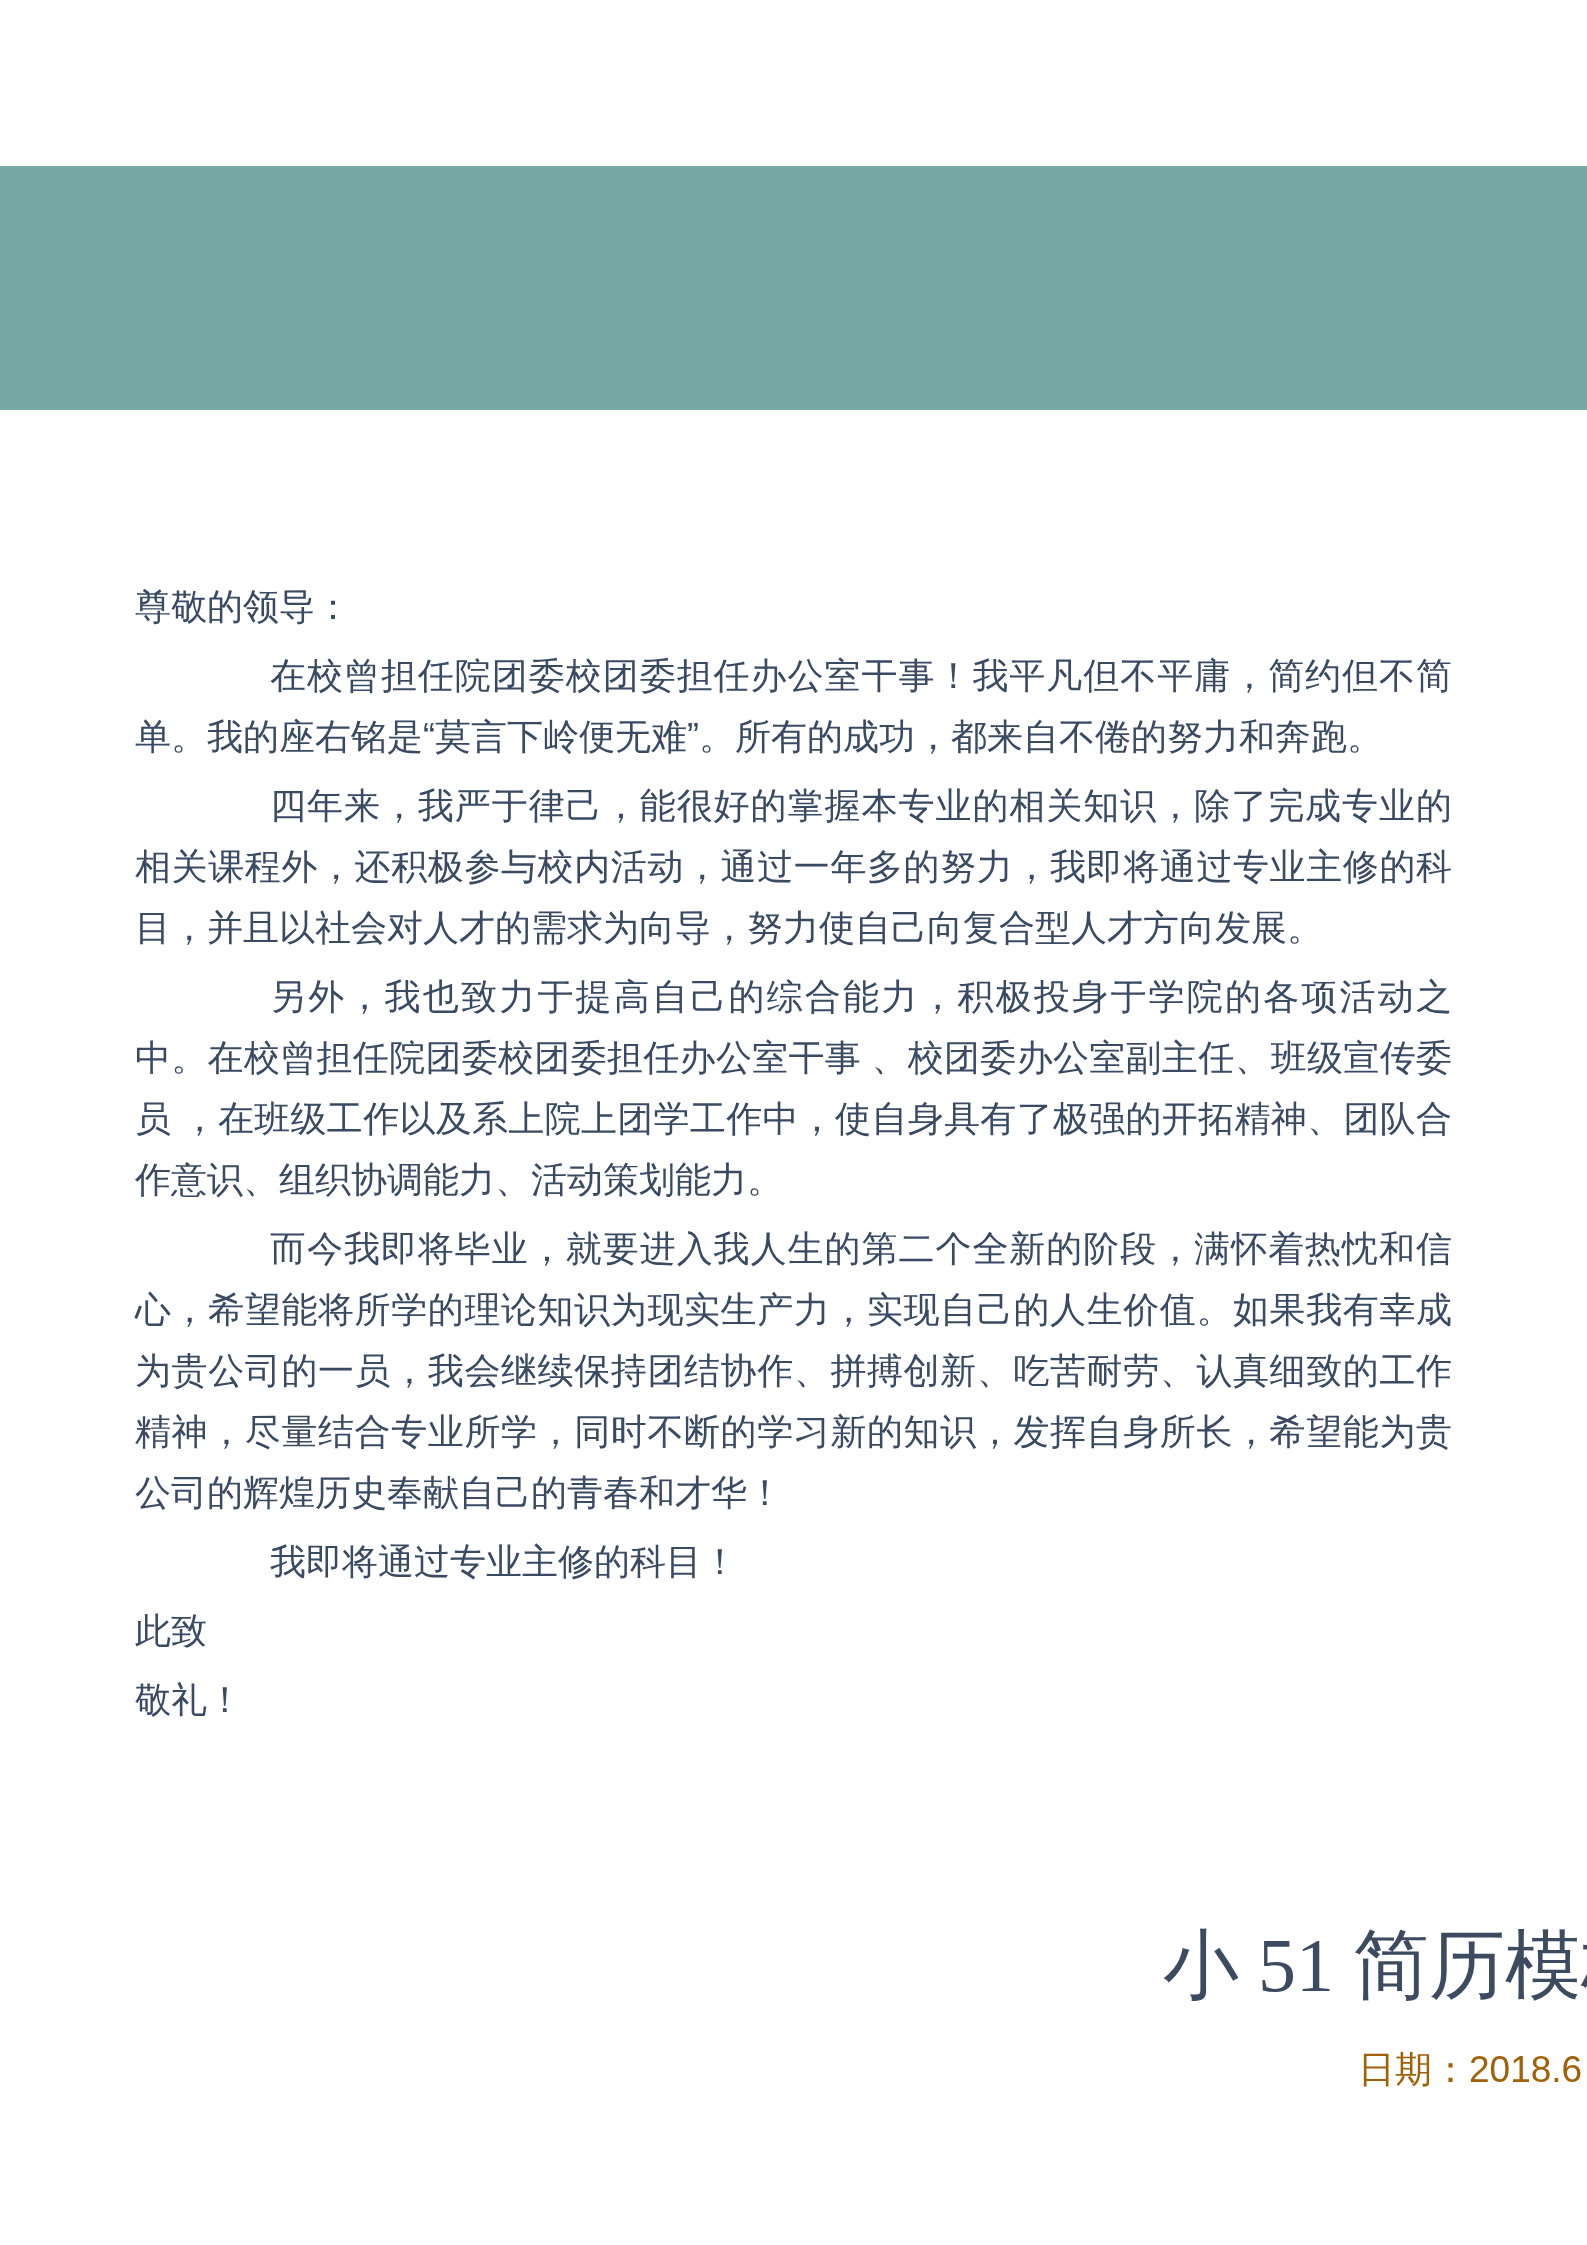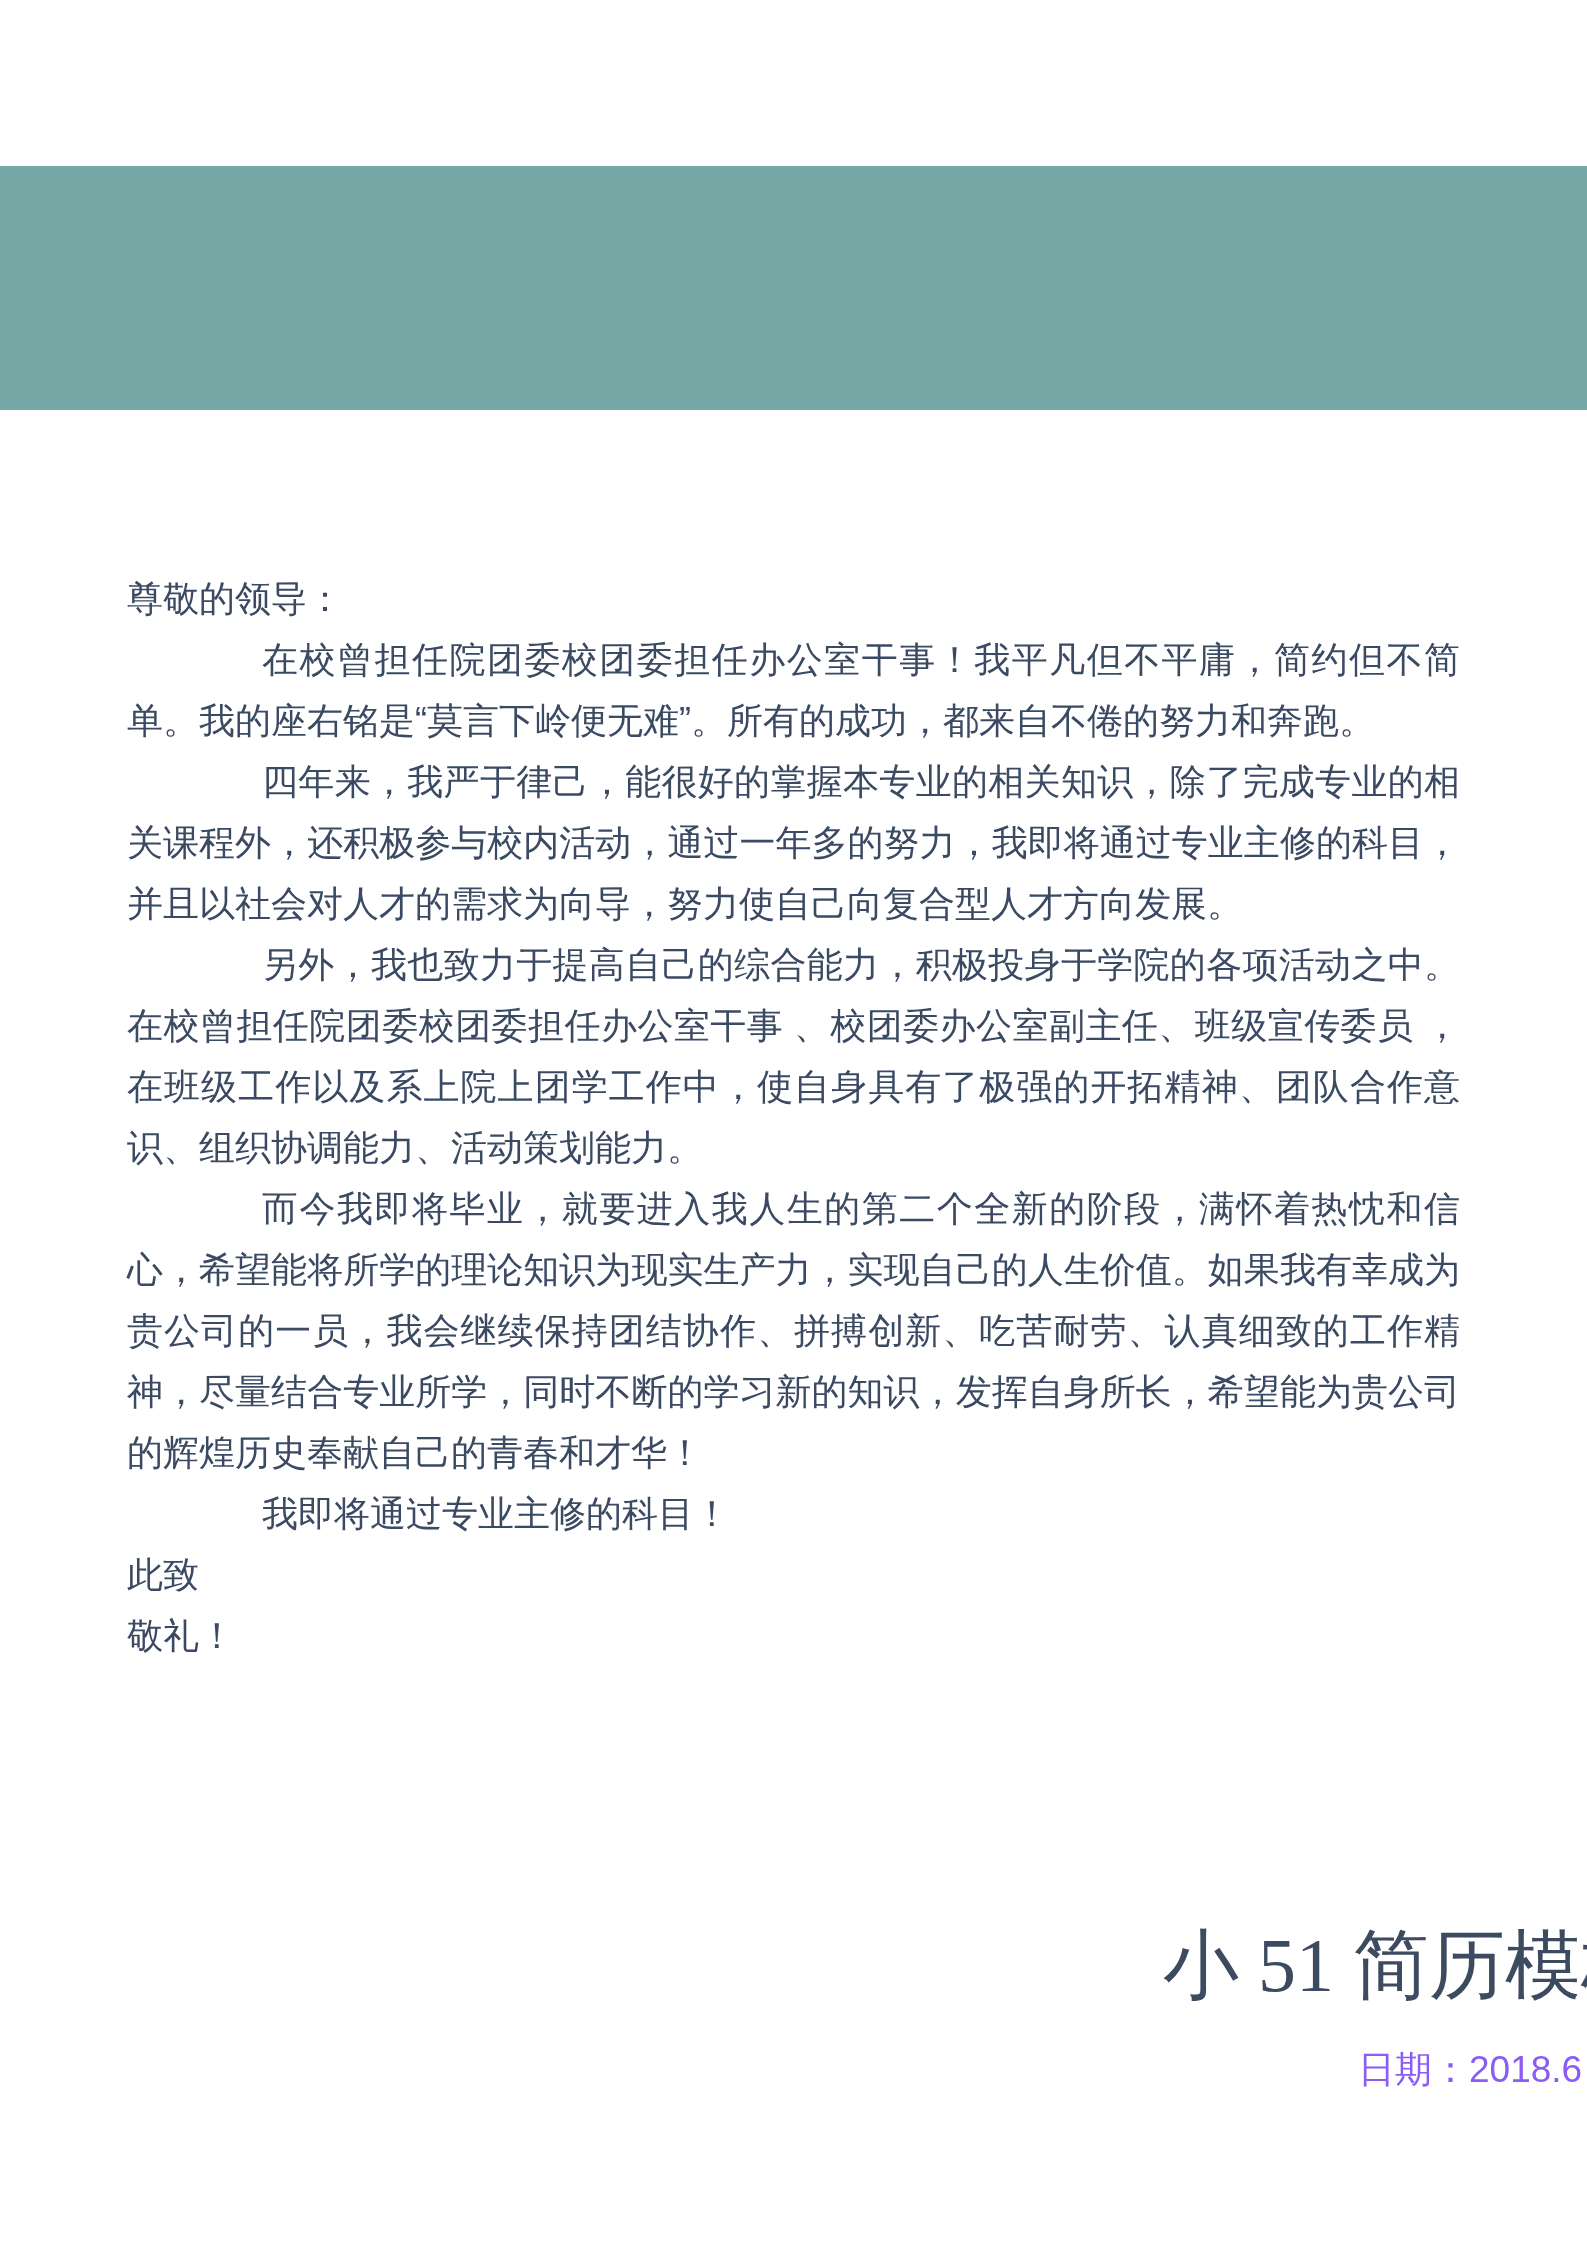--- a/index.html
+++ b/index.html
@@ -53,40 +53,40 @@
     position: absolute;
     left: 127px;
     top: 568px;
     width: 1333px;
     color: #3b4a63;
     font-size: 36px;
     line-height: 61px;
     text-align: justify;
   }
   .letter-body p {
-    margin: 0;
+    margin: 8px;
   }
   .letter-body p.indent {
     text-indent: 135px;
   }
   .footer-signature {
     position: absolute;
     left: 1163px;
     top: 1918px;
     color: #3d4b60;
     font-size: 76px;
     line-height: 1.25;
     font-family: "Liberation Serif", "DejaVu Serif", serif;
     white-space: nowrap;
   }
   .footer-date {
     position: absolute;
     left: 1358px;
     top: 2048px;
-    color: #8b5cf6;
+    color: #a16207;
     font-size: 37px;
     line-height: 1.2;
     white-space: nowrap;
   }
 </style>
 </head>
 <body>
 
 <div class="page">
 

